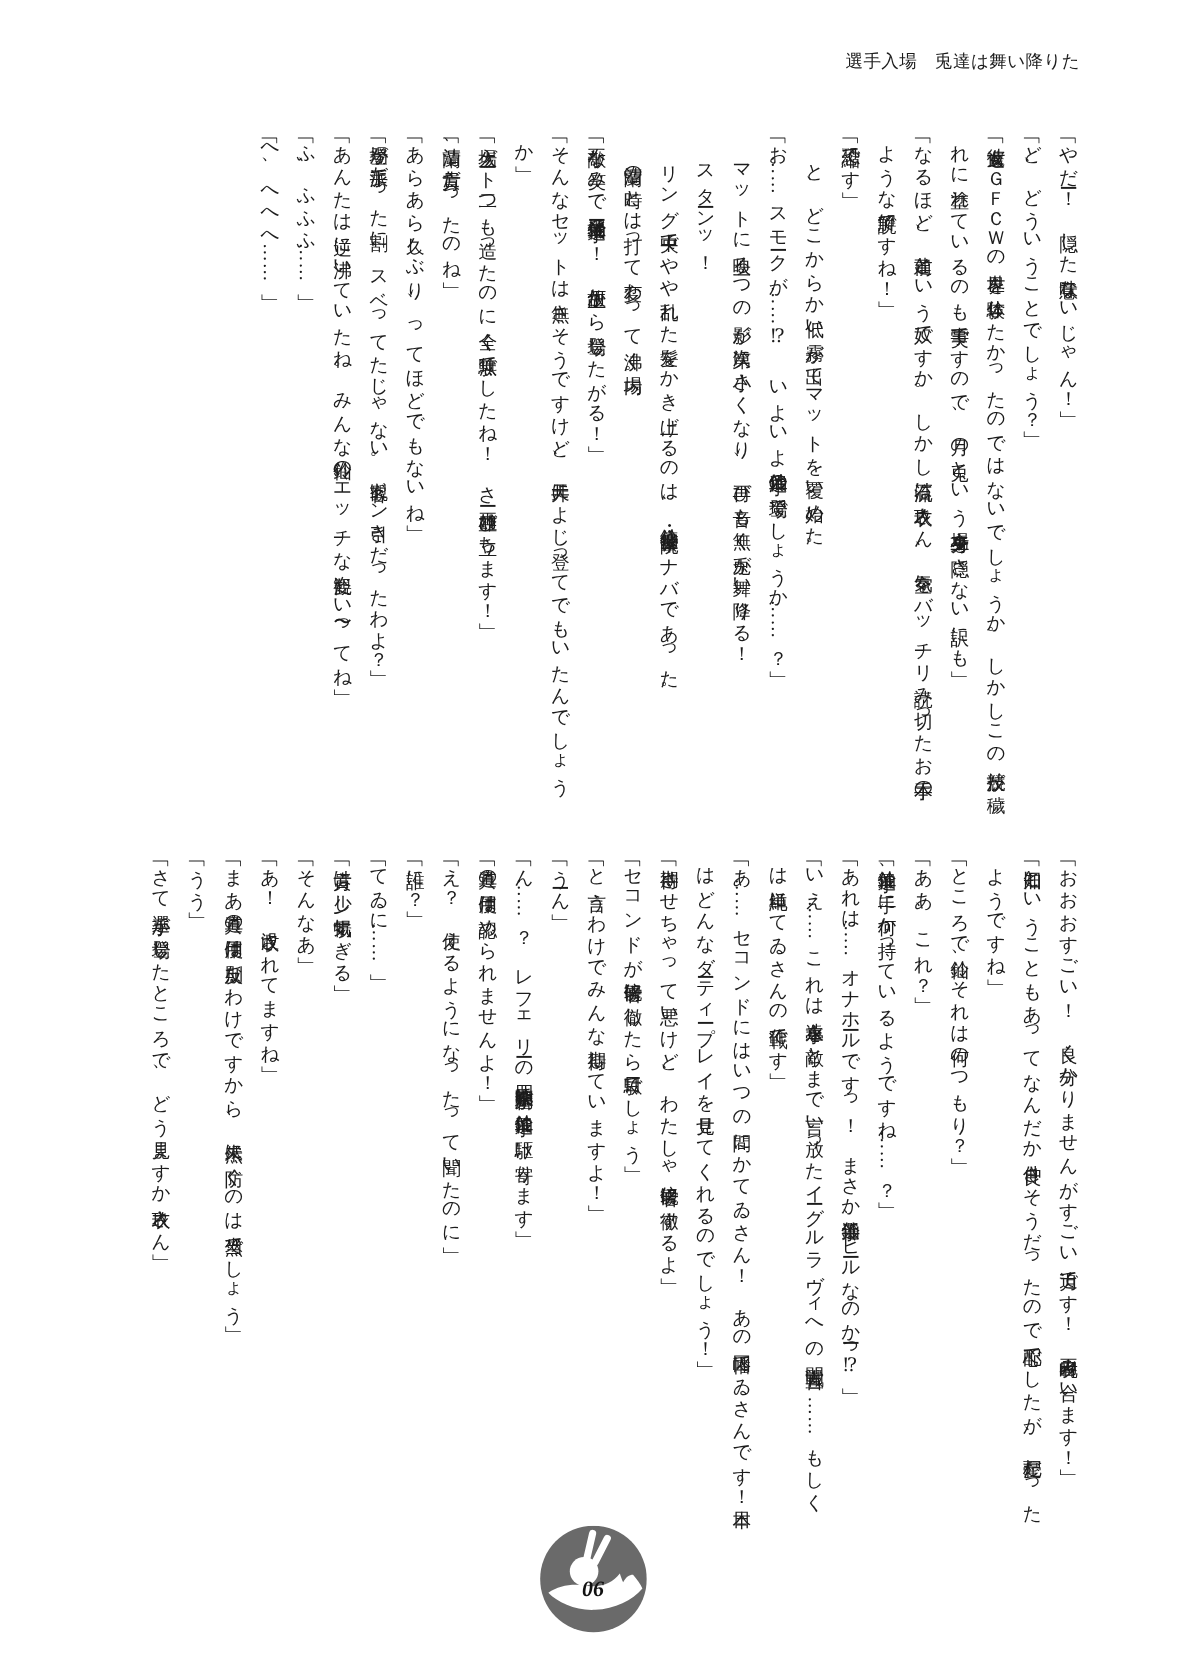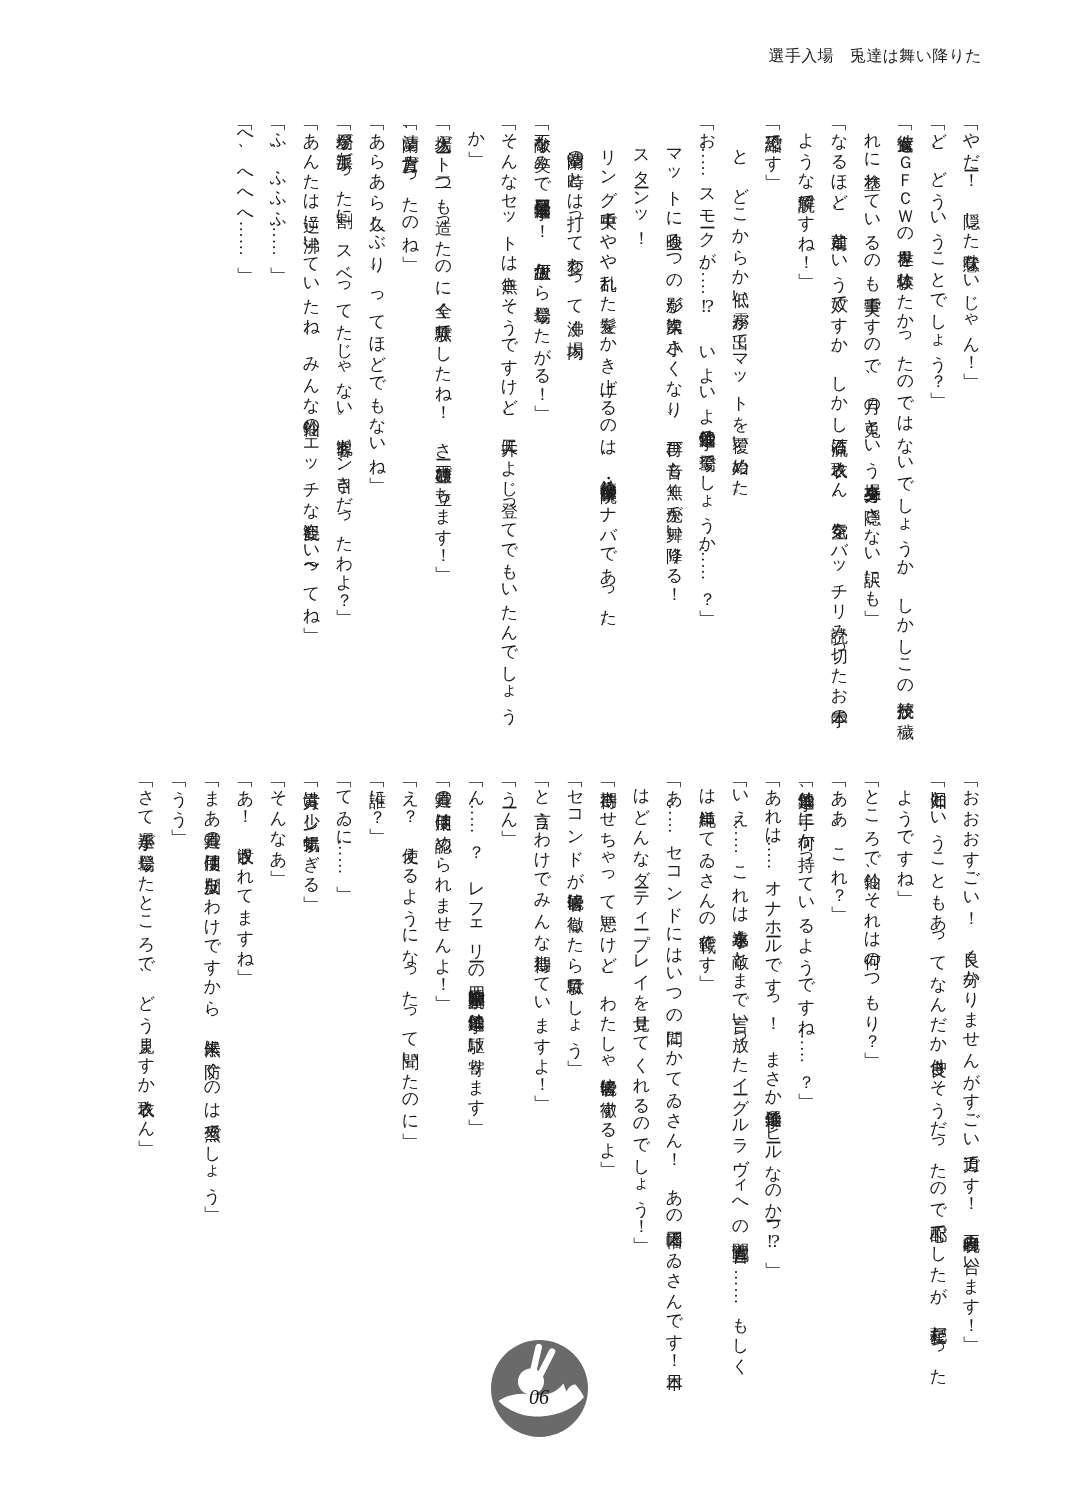--- a/index.html
+++ b/index.html
@@ -29,22 +29,22 @@
     line-height: 33px;
     letter-spacing: 1px;
   }
   .vblock p { margin: 0; padding: 0; }
   .vblock p.indent { text-indent: 18px; }
   .vblock p.tight { letter-spacing: 0; }
   .block1 { top: 120px; }
   .block2 { top: 777px; }
   .footer-mark {
     position: absolute;
-    left: 491px; top: 1340px;
-    width: 97px; height: 97px;
+    left: 491px; top: 1387px;
+    width: 97px; height: 97px; font-weight: bold;
   }
   .footer-mark svg { display: block; width: 97px; height: 97px; }
 </style>
 </head>
 <body>
 
 <div>
 
   <div class="page-header">選手入場　兎達は舞い降りた</div>
 

